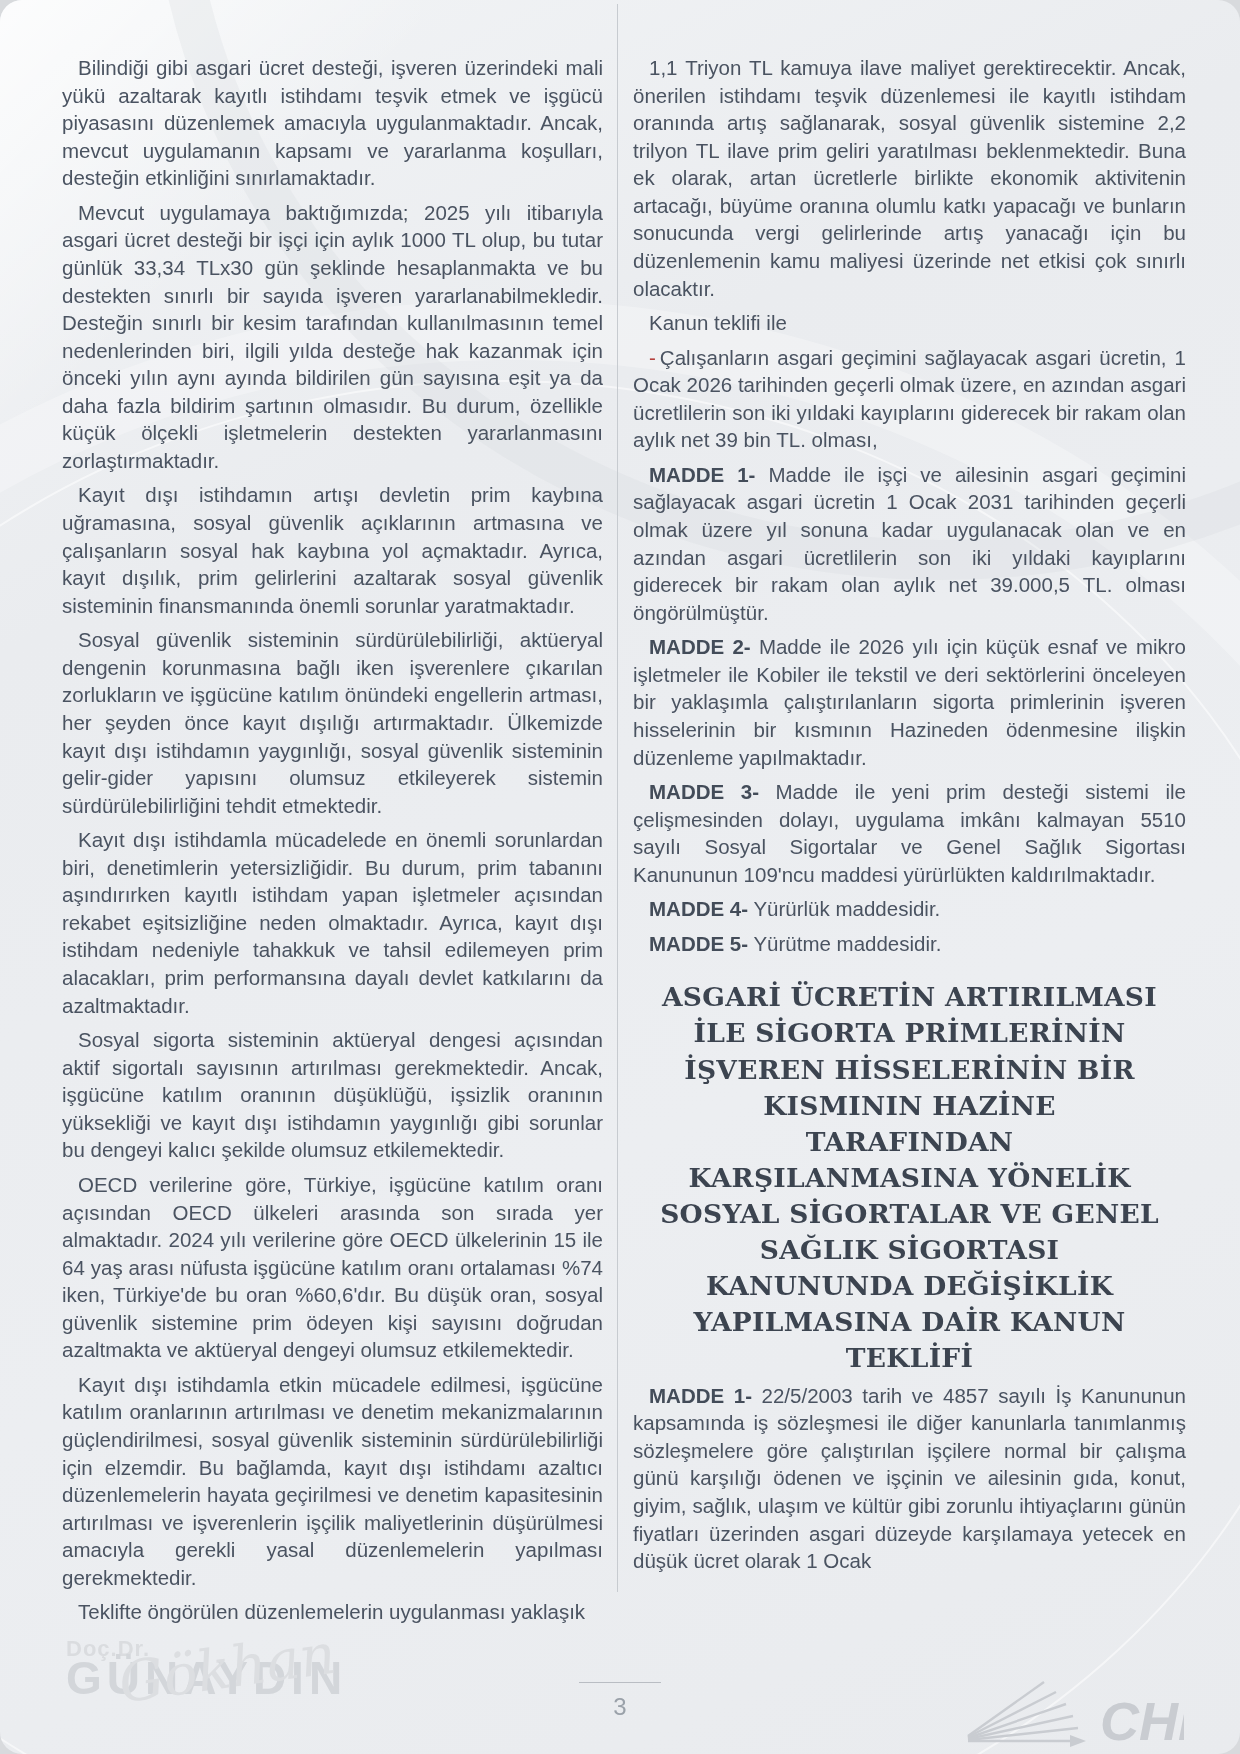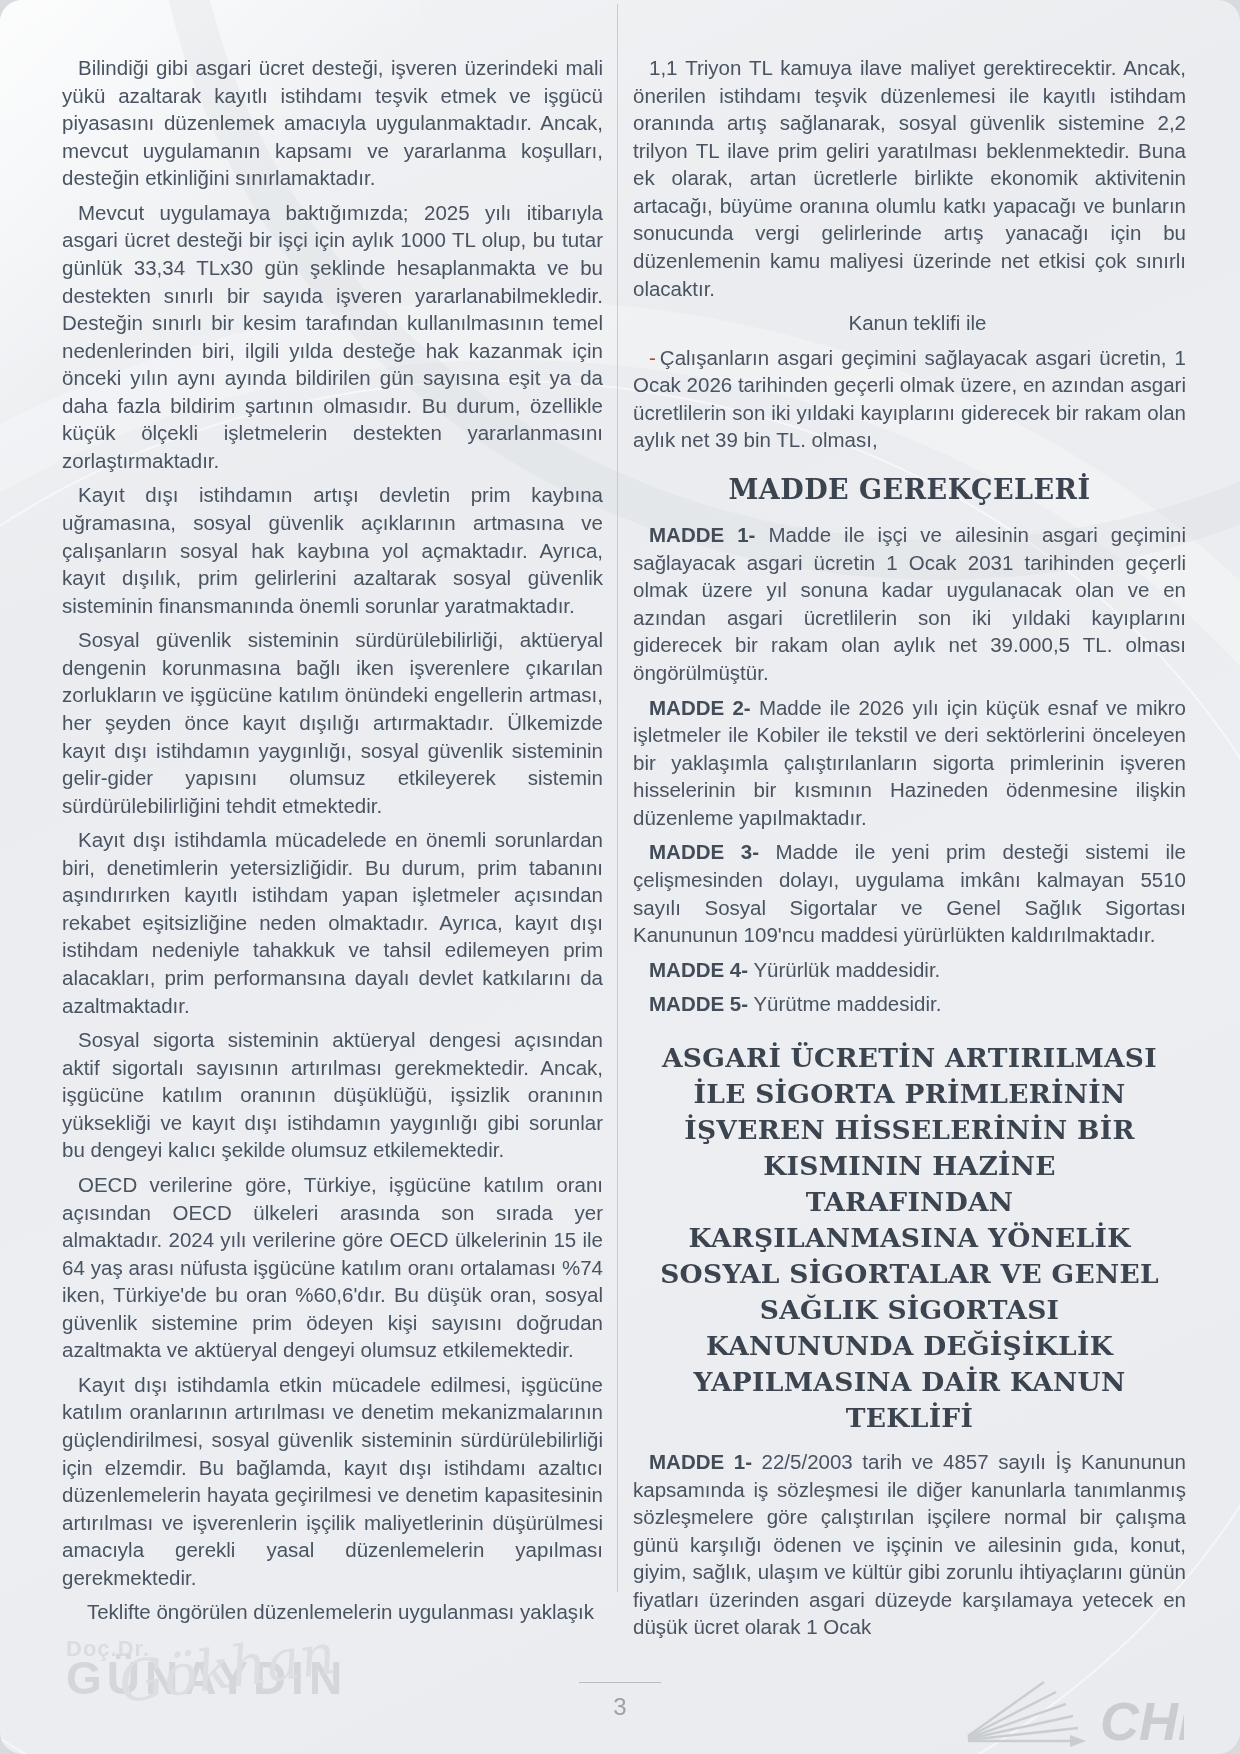--- a/index.html
+++ b/index.html
@@ -21,37 +21,37 @@
   .corner-light{position:absolute;left:0;top:0;width:420px;height:420px;
     background:linear-gradient(135deg,rgba(255,255,255,0.8) 0%,rgba(255,255,255,0) 55%);}
   .columns{
     position:absolute;left:62px;top:54px;width:1124px;
     display:flex;gap:30px;
   }
   .col{font-size:20.5px;line-height:1.345;}
   .col-left{width:541px;}
   .col-right{width:553px;}
   .col p{margin:0 0 7px 0;text-align:justify;text-indent:16px;}
-  .col p.no-just{text-align:center;}
+  .col p.no-just{text-align:left;}
   .col-rule{
     position:absolute;left:617px;top:4px;width:1px;height:1588px;
     background:#c7cbd0;
   }
   .dash{color:#b5403d;padding-right:4px;}
   .madde-lead{font-weight:bold;color:#434c59;}
   .section-heading{
     font-family:"DejaVu Serif","Liberation Serif",serif;
     font-size:27px;font-weight:bold;color:#3c4450;
     text-align:center;margin:18px 0 13px 0;letter-spacing:0.5px;
   }
   .law-title{
     font-family:"DejaVu Serif","Liberation Serif",serif;
     font-size:26.5px;font-weight:bold;color:#3c4450;
     text-align:center;line-height:1.36;letter-spacing:0.3px;
-    margin:22px 0 12px 0;padding:0 24px;
+    margin:22px 0 6px 0;padding:0 24px;
   }
   
   .footer-sign{position:absolute;left:66px;top:1636px;width:320px;color:#d6d8dc;}
   .sign-prefix{font-size:22px;font-weight:bold;color:#dadcdf;letter-spacing:1px;}
   .sign-script{
     font-family:"DejaVu Serif","Liberation Serif",serif;font-style:italic;
     font-size:56px;color:#dcdee1;margin:-30px 0 0 52px;transform:rotate(-8deg);
   }
   .sign-surname{
     font-size:46px;font-weight:bold;letter-spacing:5px;color:#d3d6da;
@@ -82,21 +82,20 @@
       <p>OECD verilerine göre, Türkiye, işgücüne katılım oranı açısından OECD ülkeleri arasında son sırada yer almaktadır. 2024 yılı verilerine göre OECD ülkelerinin 15 ile 64 yaş arası nüfusta işgücüne katılım oranı ortalaması %74 iken, Türkiye'de bu oran %60,6'dır. Bu düşük oran, sosyal güvenlik sistemine prim ödeyen kişi sayısını doğrudan azaltmakta ve aktüeryal dengeyi olumsuz etkilemektedir.</p>
       <p>Kayıt dışı istihdamla etkin mücadele edilmesi, işgücüne katılım oranlarının artırılması ve denetim mekanizmalarının güçlendirilmesi, sosyal güvenlik sisteminin sürdürülebilirliği için elzemdir. Bu bağlamda, kayıt dışı istihdamı azaltıcı düzenlemelerin hayata geçirilmesi ve denetim kapasitesinin artırılması ve işverenlerin işçilik maliyetlerinin düşürülmesi amacıyla gerekli yasal düzenlemelerin yapılması gerekmektedir.</p>
       <p class="no-just">Teklifte öngörülen düzenlemelerin uygulanması yaklaşık</p>
     </div>
 
     <div class="col col-right">
       <p>1,1 Triyon TL kamuya ilave maliyet gerektirecektir. Ancak, önerilen istihdamı teşvik düzenlemesi ile kayıtlı istihdam oranında artış sağlanarak, sosyal güvenlik sistemine 2,2 trilyon TL ilave prim geliri yaratılması beklenmektedir. Buna ek olarak, artan ücretlerle birlikte ekonomik aktivitenin artacağı, büyüme oranına olumlu katkı yapacağı ve bunların sonucunda vergi gelirlerinde artış yanacağı için bu düzenlemenin kamu maliyesi üzerinde net etkisi çok sınırlı olacaktır.</p>
       <p class="no-just">Kanun teklifi ile</p>
       <p><span class="dash">-</span><span>Çalışanların asgari geçimini sağlayacak asgari ücretin, 1 Ocak 2026 tarihinden geçerli olmak üzere, en azından asgari ücretlilerin son iki yıldaki kayıplarını giderecek bir rakam olan aylık net 39 bin TL. olması,</span></p>
 
-      <h2 class="section-heading">MADDE GEREKÇELERİ</h2>
 
       <p><span class="madde-lead">MADDE 1-</span> <span>Madde ile işçi ve ailesinin asgari geçimini sağlayacak asgari ücretin 1 Ocak 2031 tarihinden geçerli olmak üzere yıl sonuna kadar uygulanacak olan ve en azından asgari ücretlilerin son iki yıldaki kayıplarını giderecek bir rakam olan aylık net 39.000,5 TL. olması öngörülmüştür.</span></p>
       <p><span class="madde-lead">MADDE 2-</span> <span>Madde ile 2026 yılı için küçük esnaf ve mikro işletmeler ile Kobiler ile tekstil ve deri sektörlerini önceleyen bir yaklaşımla çalıştırılanların sigorta primlerinin işveren hisselerinin bir kısmının Hazineden ödenmesine ilişkin düzenleme yapılmaktadır.</span></p>
       <p><span class="madde-lead">MADDE 3-</span> <span>Madde ile yeni prim desteği sistemi ile çelişmesinden dolayı, uygulama imkânı kalmayan 5510 sayılı Sosyal Sigortalar ve Genel Sağlık Sigortası Kanununun 109'ncu maddesi yürürlükten kaldırılmaktadır.</span></p>
       <p><span class="madde-lead">MADDE 4-</span> <span>Yürürlük maddesidir.</span></p>
       <p><span class="madde-lead">MADDE 5-</span> <span>Yürütme maddesidir.</span></p>
 
       <h1 class="law-title">ASGARİ ÜCRETİN ARTIRILMASI İLE SİGORTA PRİMLERİNİN İŞVEREN HİSSELERİNİN BİR KISMININ HAZİNE TARAFINDAN KARŞILANMASINA YÖNELİK SOSYAL SİGORTALAR VE GENEL SAĞLIK SİGORTASI KANUNUNDA DEĞİŞİKLİK YAPILMASINA DAİR KANUN TEKLİFİ</h1>
 
       <p><span class="madde-lead">MADDE 1-</span> <span>22/5/2003 tarih ve 4857 sayılı İş Kanununun kapsamında iş sözleşmesi ile diğer kanunlarla tanımlanmış sözleşmelere göre çalıştırılan işçilere normal bir çalışma günü karşılığı ödenen ve işçinin ve ailesinin gıda, konut, giyim, sağlık, ulaşım ve kültür gibi zorunlu ihtiyaçlarını günün fiyatları üzerinden asgari düzeyde karşılamaya yetecek en düşük ücret olarak 1 Ocak</span></p>

